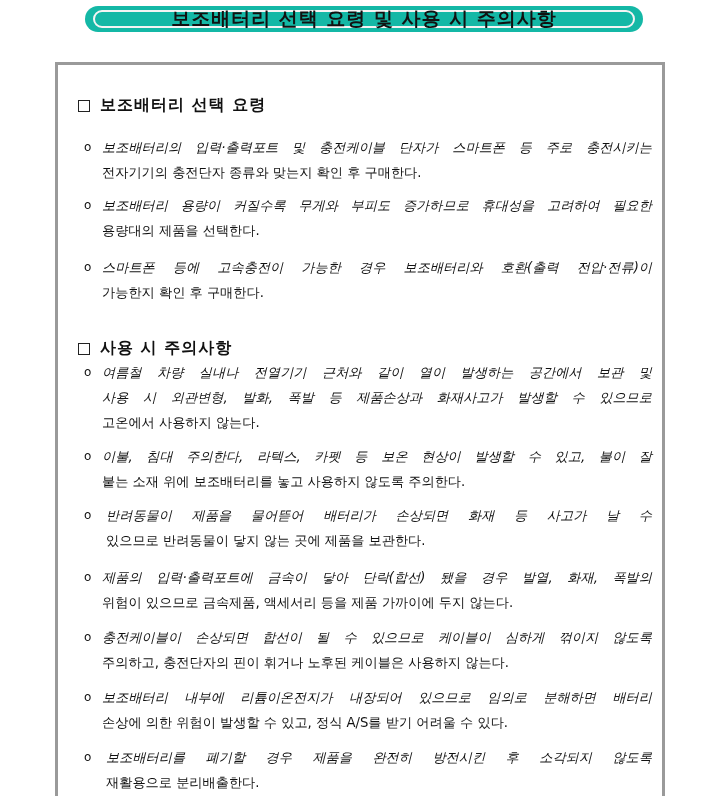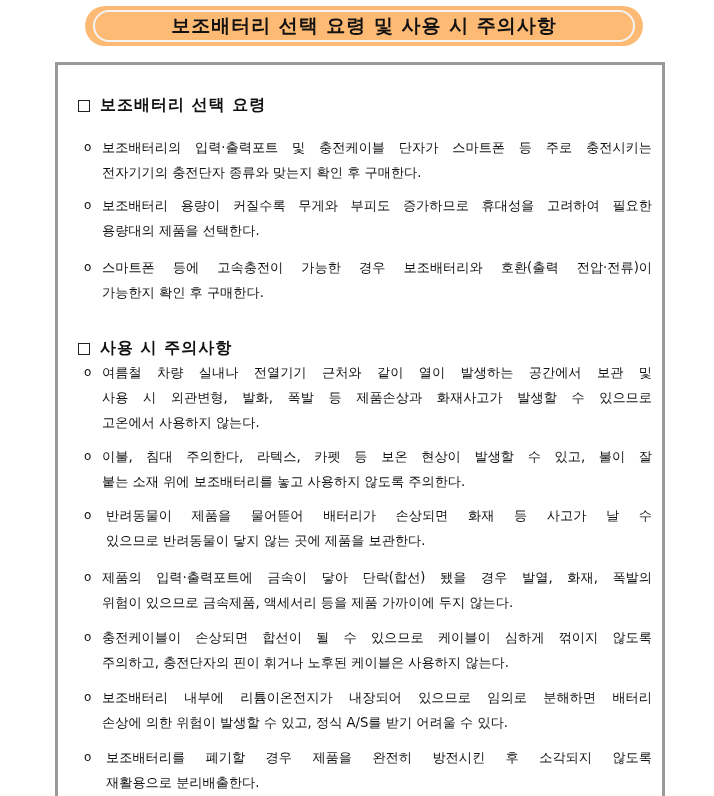--- a/index.html
+++ b/index.html
@@ -2,22 +2,22 @@
 <html><head>
 <meta charset="utf-8">
 <style>
   html, body { margin:0; padding:0; background:#ffffff; }
   body {
     width:714px; height:796px; position:relative; overflow:hidden;
     font-family: "DejaVu Sans", "Liberation Sans", sans-serif;
     color:#111;
   }
   .title-pill {
-    position:absolute; left:85px; top:6px; width:558px; height:40px;
-    background:#fdba74; border-radius:20px;
+    position:absolute; left:85px; top:6px; width:558px; height:26px;
+    background:#14b8a6; border-radius:20px;
   }
   .title-inner {
     position:absolute; left:8px; top:4px; right:8px; bottom:4px;
     border:2px solid #f4f4f4; border-radius:16px;
     display:flex; align-items:center; justify-content:center;
   }
   .title-text {
     font-size:19px; font-weight:bold; letter-spacing:1px; color:#111;
   }
   .box {
@@ -36,21 +36,21 @@
     position:absolute; left:26px; width:568px;
     font-size:13.2px; line-height:25px;
   }
   .item .bullet {
     position:absolute; left:0; top:0; width:16px; font-size:12px;
   }
   .item .text {
     padding-left:18px; text-align:justify; text-align-last:left;
   }
   .item .line { display:block; white-space:nowrap; }
-  .item .line.full { text-align:justify; text-align-last:justify; white-space:normal; }
+  .item .line.full { text-align:justify; text-align-last:justify; white-space:normal;font-style:italic; }
 </style>
 </head>
 <body>
 
 <div class="title-pill">
   <div class="title-inner">
     <span class="title-text">보조배터리 선택 요령 및 사용 시 주의사항</span>
   </div>
 </div>
 

